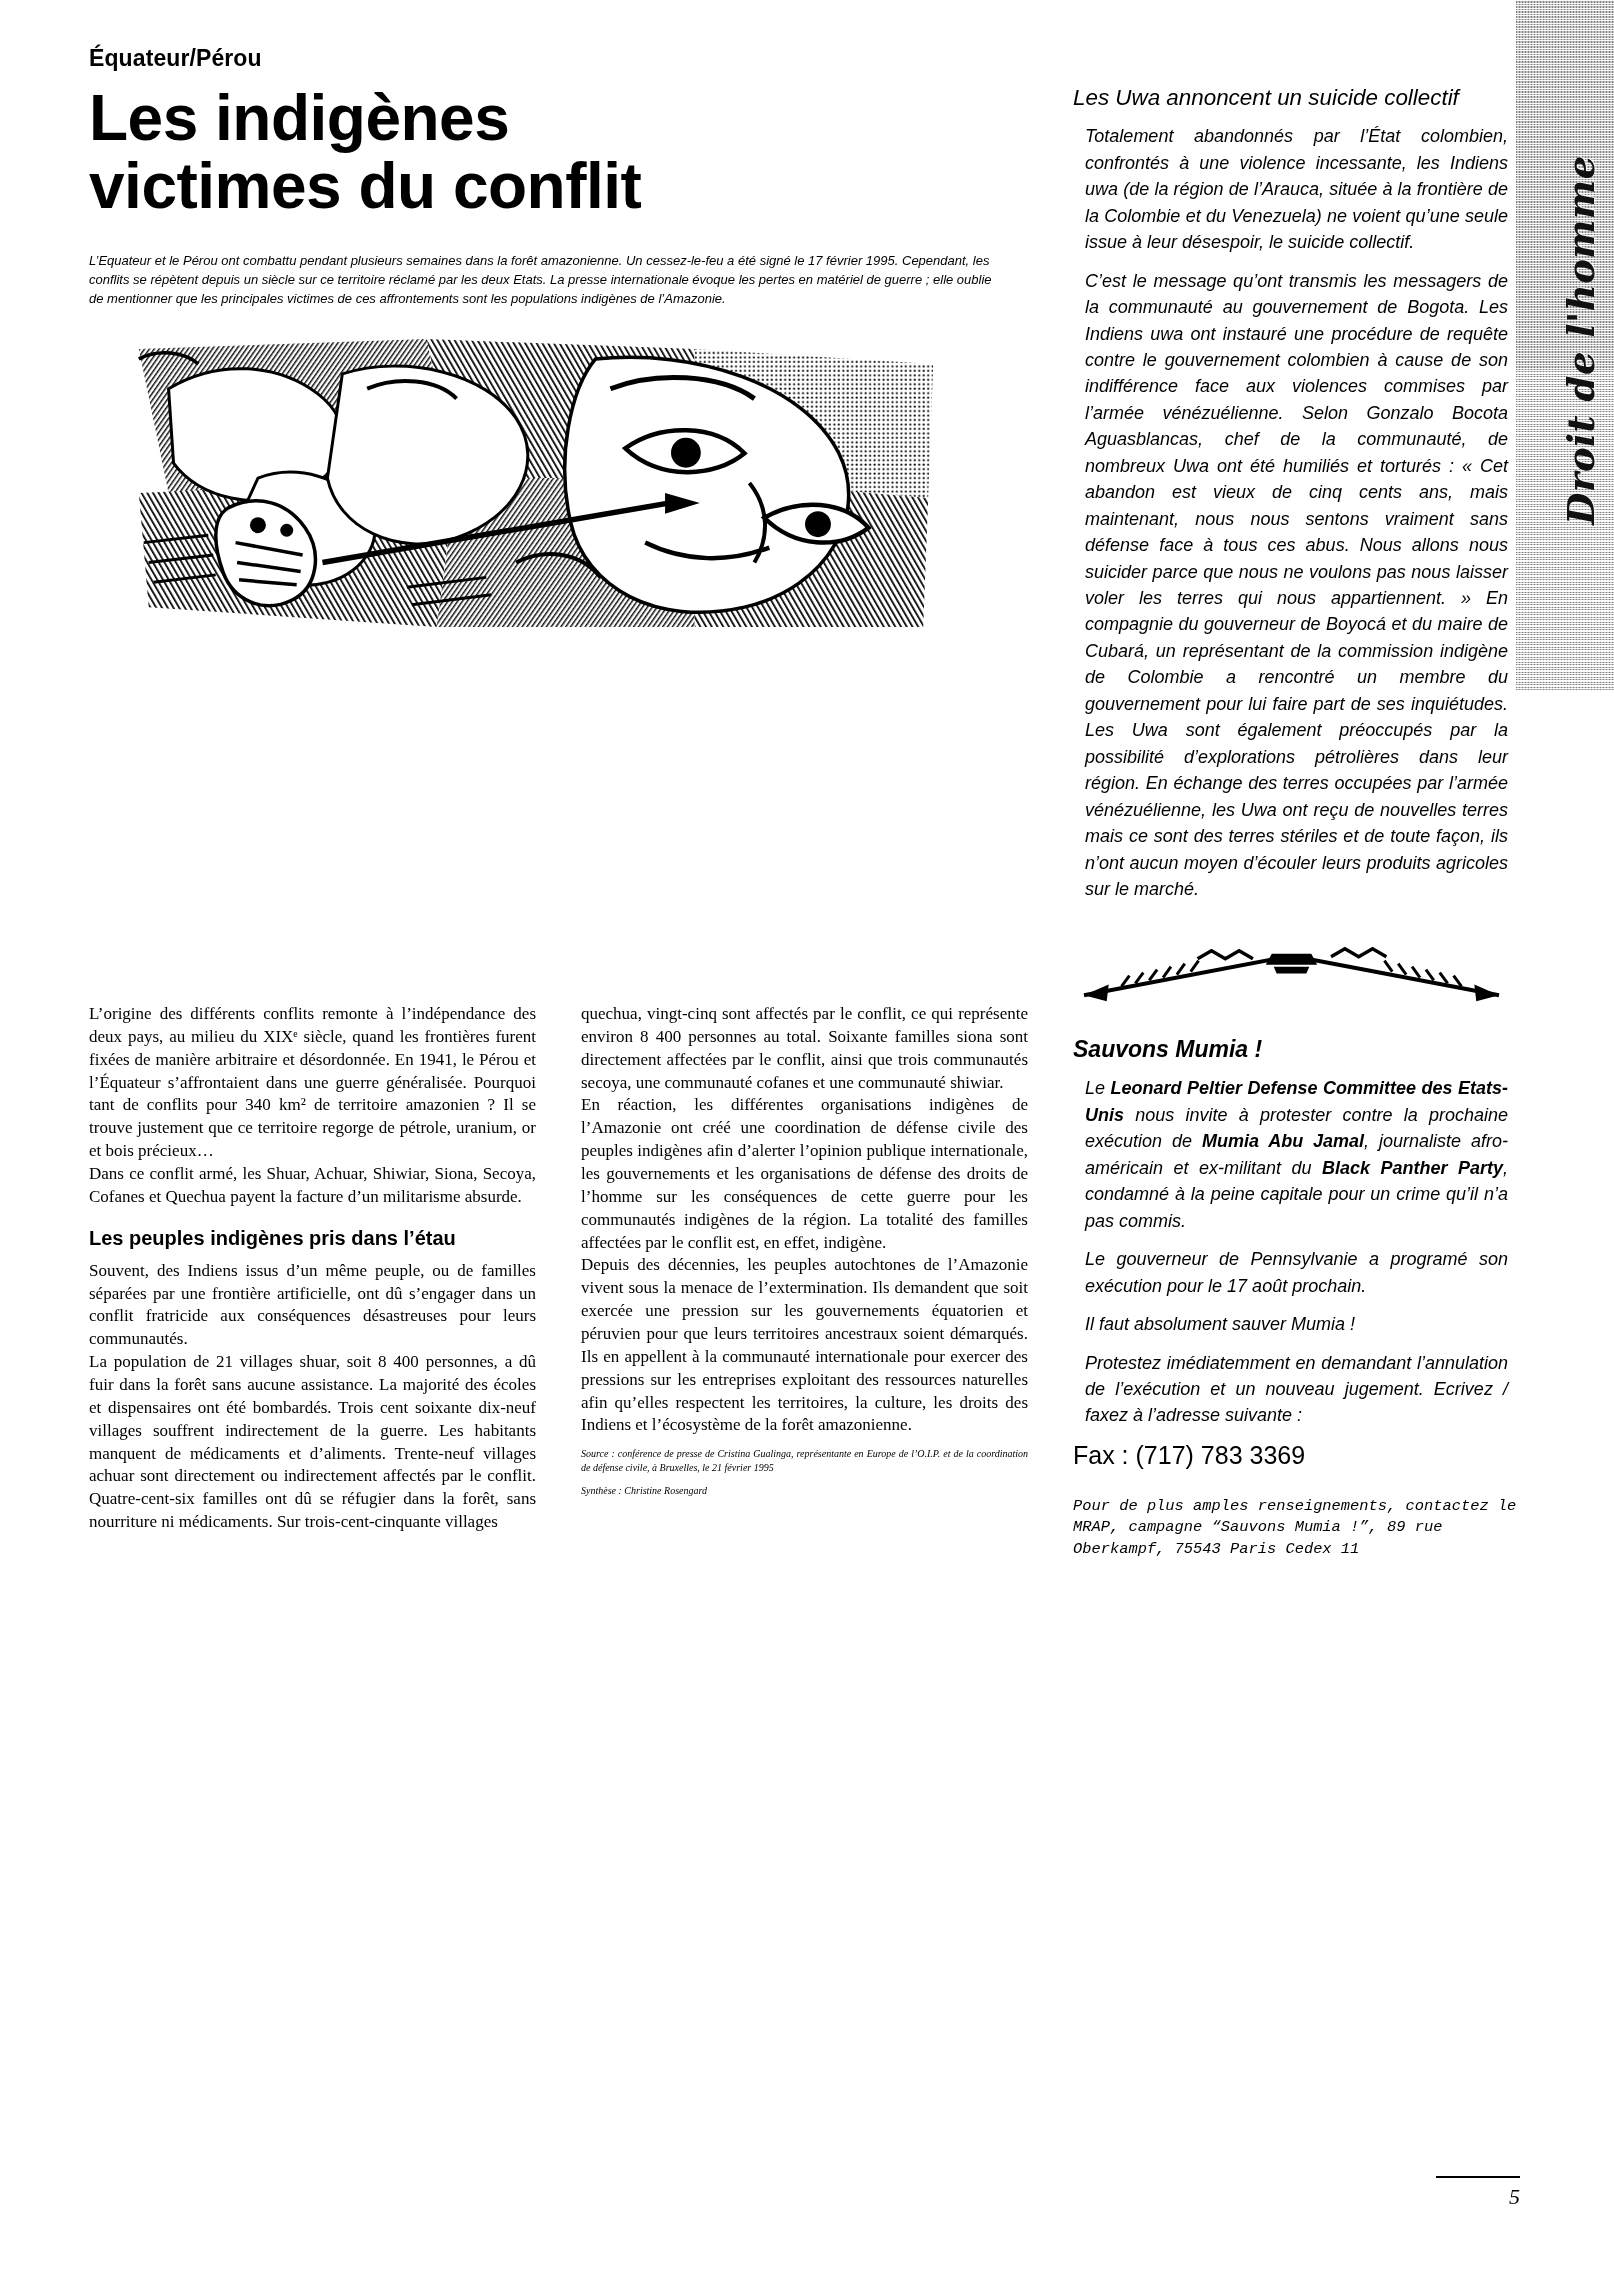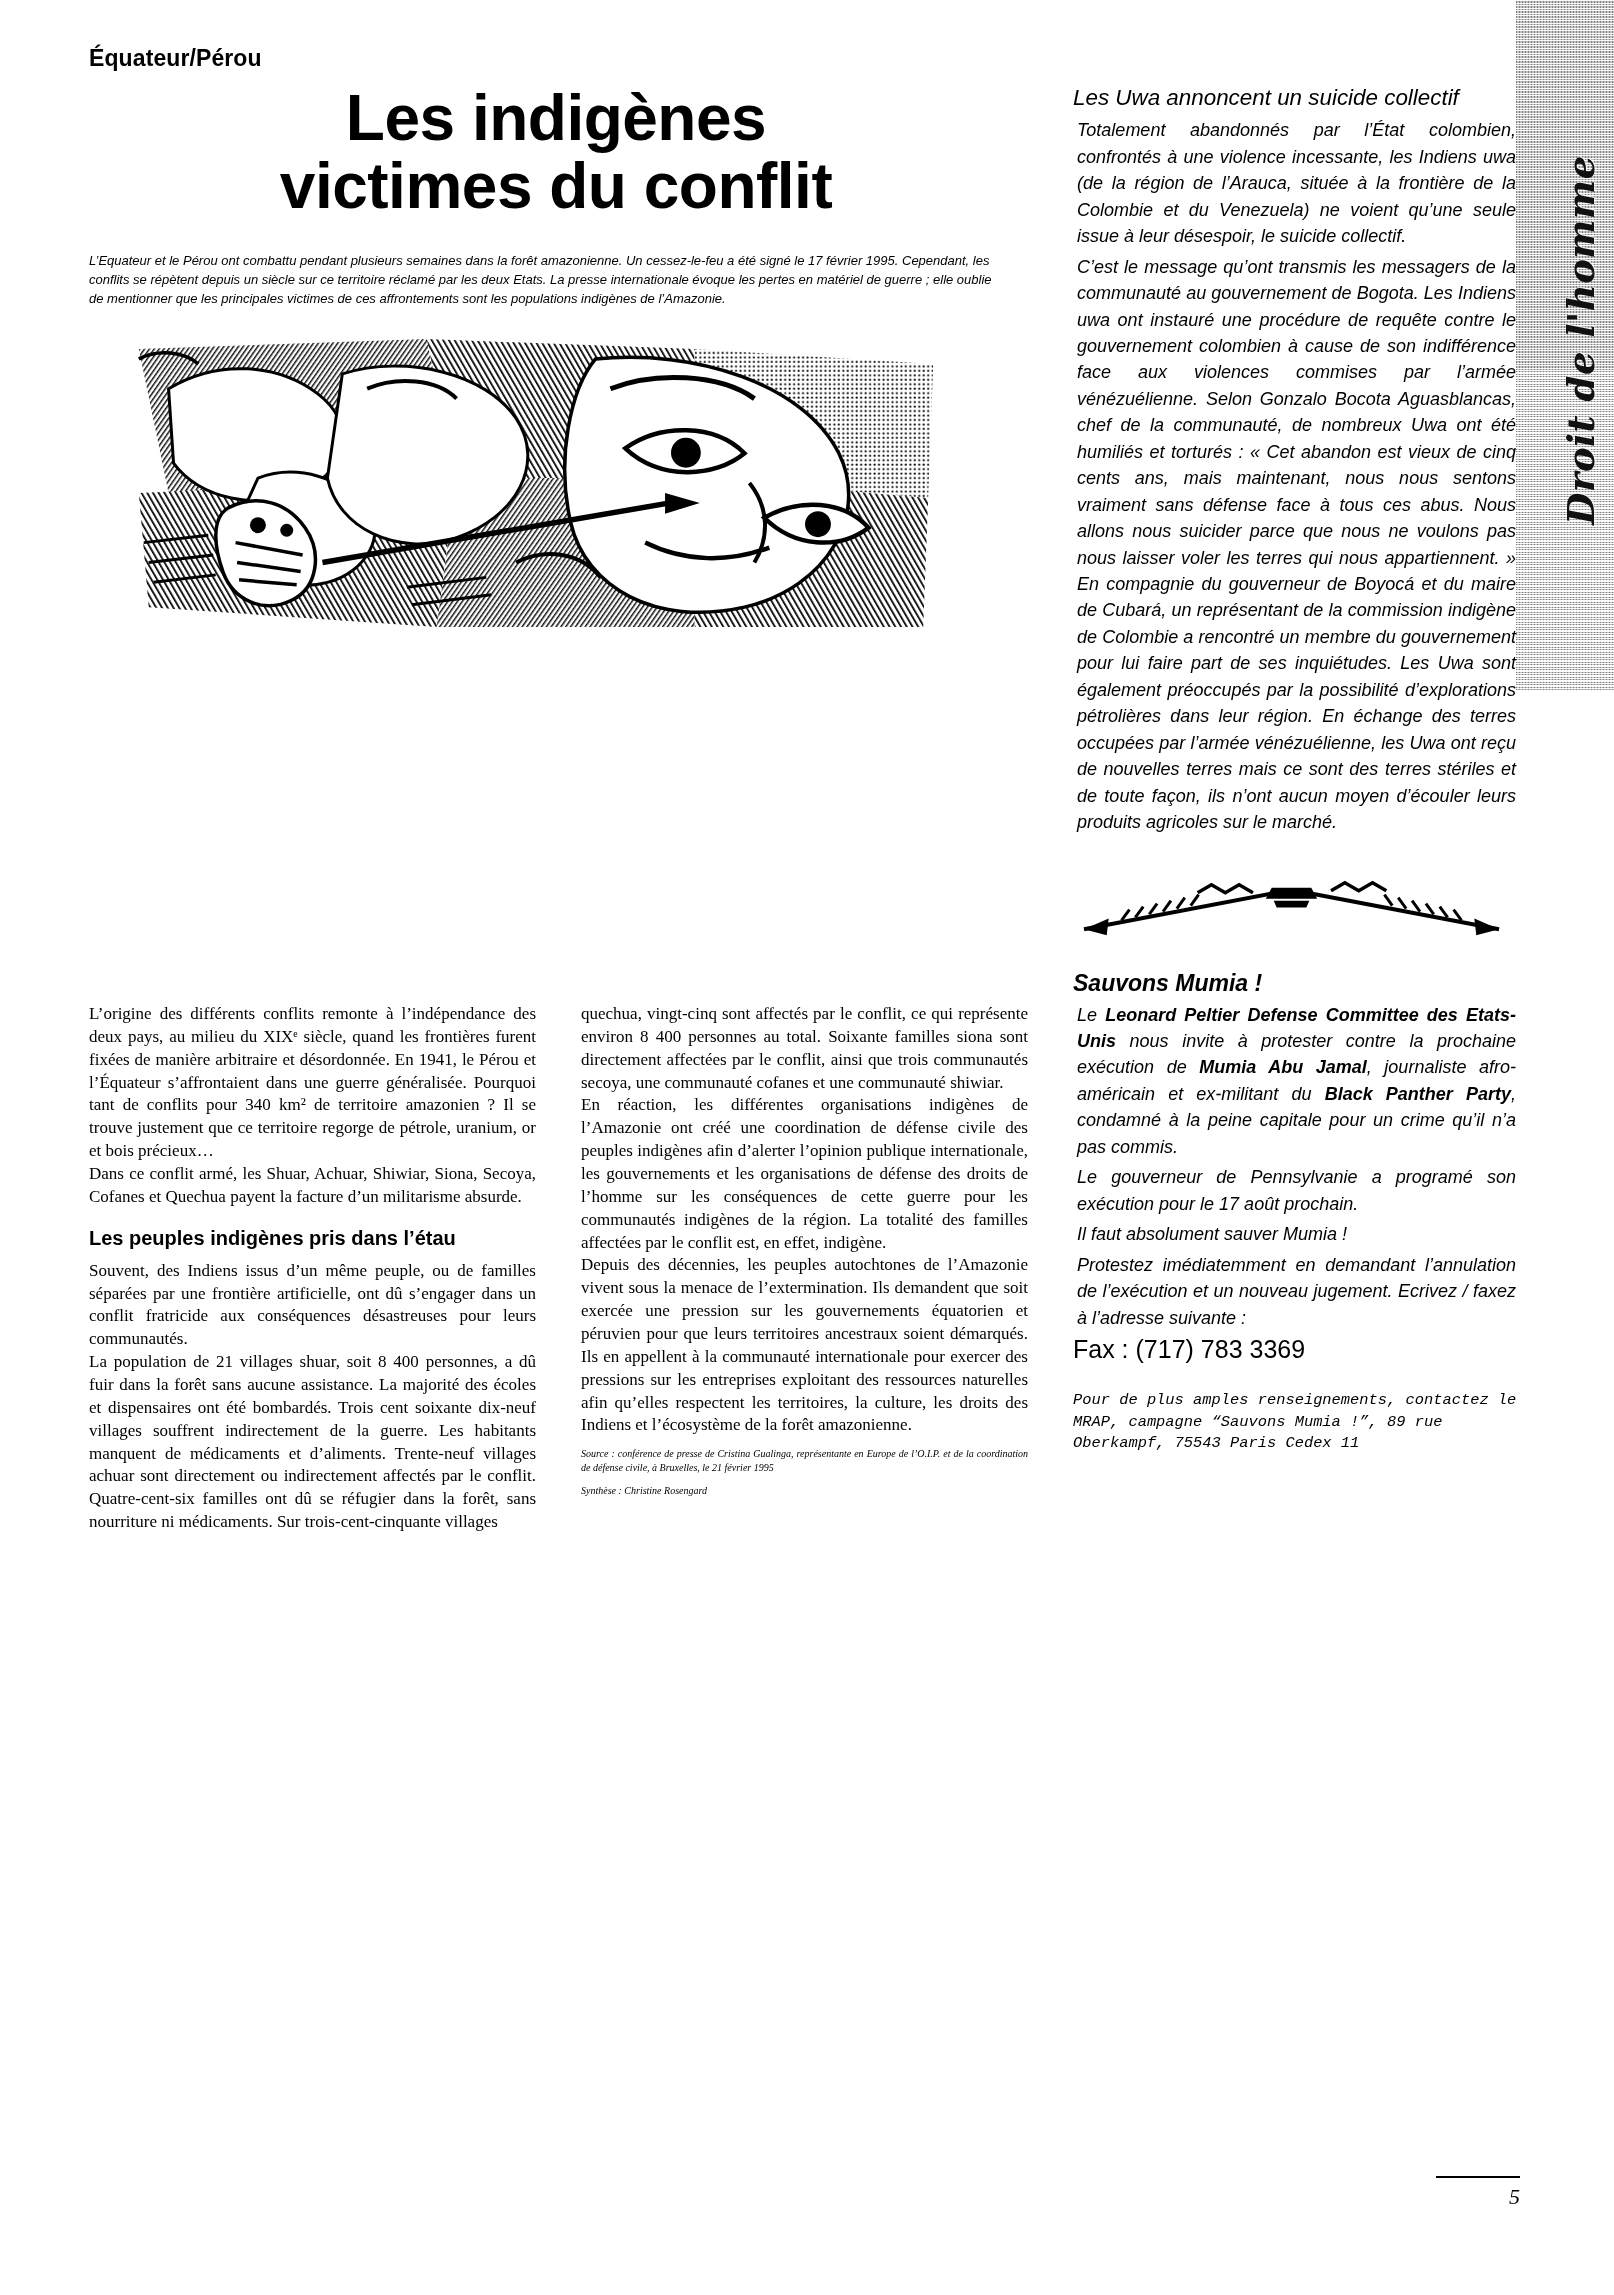--- a/index.html
+++ b/index.html
@@ -68,21 +68,20 @@
     letter-spacing: 0.1px;
     margin: 0 0 13px 0;
   }
   .headline {
     font-family: "Liberation Sans", sans-serif;
     font-weight: bold;
     font-size: 64px;
     line-height: 1.06;
     letter-spacing: -0.5px;
     margin: 0 0 31px 0;
-    text-align: center;
   }
   .standfirst {
     font-family: "Liberation Sans", sans-serif;
     font-style: italic;
     font-size: 13px;
     line-height: 1.46;
     margin: 0 0 20px 0;
     width: 909px;
   }
 
@@ -147,21 +146,21 @@
     font-size: 22.4px;
     line-height: 1.22;
     margin: 0 0 6px 0;
   }
   .rc-text {
     font-family: "Liberation Sans", sans-serif;
     font-style: italic;
     font-size: 18px;
     line-height: 1.47;
     text-align: justify;
-    margin: 4px;
+    margin: 12px;
   }
   .rc-text + .rc-text { margin-top: 0; }
 
   .arrow-divider {
     position: relative;
     width: 437px;
     height: 84px;
     margin: 35px 0 15px 0;
   }
 

